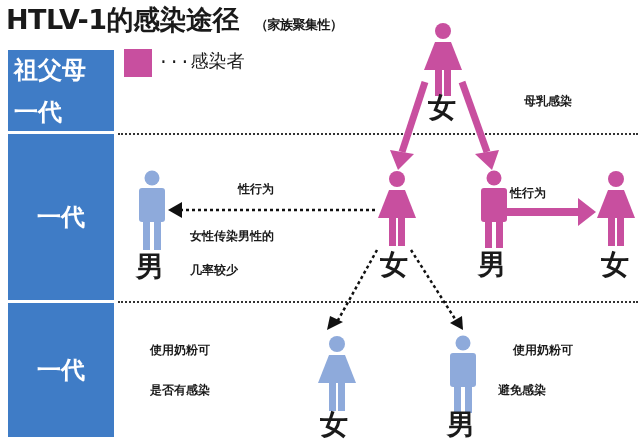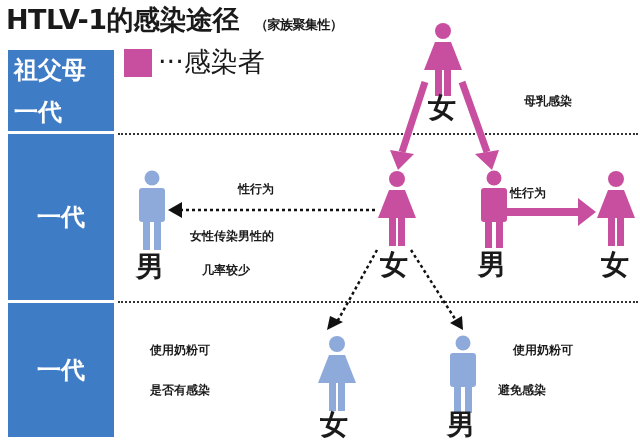--- a/index.html
+++ b/index.html
@@ -21,21 +21,21 @@
     display: flex; flex-direction: column; justify-content: center; align-items: center;
     text-align: center;
   }
   .gen.g1 { top: 50px; height: 81px; align-items: flex-start; padding-left: 6px; width: 100px; justify-content: center; gap: 8px; }
   .gen.g2 { top: 134px; height: 166px; }
   .gen.g3 { top: 303px; height: 134px; }
   .dotline {
     left: 118px; width: 520px; height: 0; border-top: 2px dotted #333;
   }
   .legend-swatch { left: 124px; top: 49px; width: 28px; height: 28px; background: #c84f9f; }
-  .legend-text { left: 158px; top: 44px; font-size: 27px; white-space: nowrap; line-height: 36px; }
+  .legend-text { left: 158px; top: 44px; font-size: 18px; white-space: nowrap; line-height: 36px; font-family: Liberation Mono, monospace; }
   .label { font-size: 12px; font-weight: bold; white-space: nowrap; line-height: 26px; }
   .glyph { font-size: 28px; font-weight: bold; line-height: 30px; }
   svg.fig { position: absolute; overflow: visible; }
 </style>
 </head>
 <body>
 
 <div class="abs title">
   <span>HTLV-1的感染途径</span><span class="sub">（家族聚集性）</span>
 </div>
@@ -109,21 +109,21 @@
 <svg class="fig" style="left:134px;top:170px;" width="36" height="84" viewBox="0 0 36 84">
   <circle cx="18" cy="8" r="7.5" fill="#8eaadb"></circle>
   <rect x="5" y="18" width="26" height="34" rx="3" fill="#8eaadb"></rect>
   <rect x="9" y="50" width="7" height="30" fill="#8eaadb"></rect>
   <rect x="20" y="50" width="7" height="30" fill="#8eaadb"></rect>
 </svg>
 <div class="abs glyph" style="left:136px;top:252px;">男</div>
 
 <div class="abs label" style="left:238px;top:176px;">性行为</div>
 <div class="abs label" style="left:190px;top:223px;">女性传染男性的</div>
-<div class="abs label" style="left:190px;top:257px;margin-left:12px;">几率较少</div>
+<div class="abs label" style="left:190px;top:257px;">几率较少</div>
 
 <svg class="fig" style="left:372px;top:170px;" width="50" height="80" viewBox="0 0 50 80">
   <circle cx="25" cy="9" r="8" fill="#c84f9f"></circle>
   <polygon points="17,20 33,20 44,48 6,48" fill="#c84f9f"></polygon>
   <rect x="17" y="48" width="7" height="28" fill="#c84f9f"></rect>
   <rect x="26" y="48" width="7" height="28" fill="#c84f9f"></rect>
 </svg>
 <div class="abs glyph" style="left:380px;top:250px;">女</div>
 
 <svg class="fig" style="left:476px;top:170px;" width="36" height="84" viewBox="0 0 36 84">

